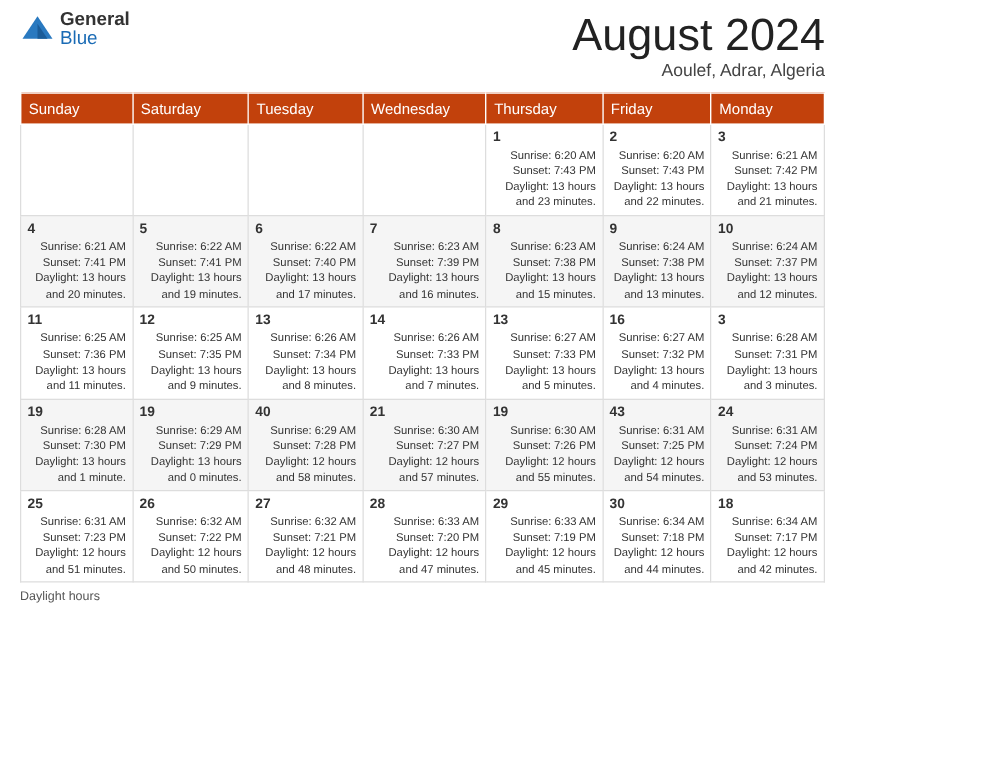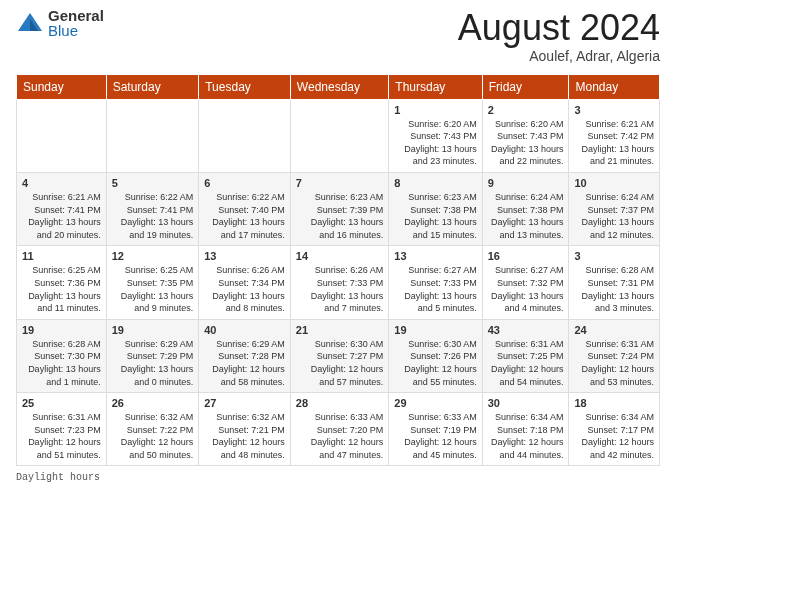--- a/index.html
+++ b/index.html
@@ -100,21 +100,20 @@
       text-align: right;
     }
     .empty-cell {
       background: #fff !important;
     }
     .footer {
       margin-top: 6px;
       font-size: 10px;
       color: #555;
       text-align: left;
-      font-family: Liberation Mono, monospace;
     }
   </style>
 </head>
 <body>
 
 <div class="page">
   <div class="header">
     <div class="logo">
       <svg class="logo-icon" viewBox="0 0 28 28">
         <polygon points="14,4 26,22 2,22" fill="#2979c0"></polygon>

